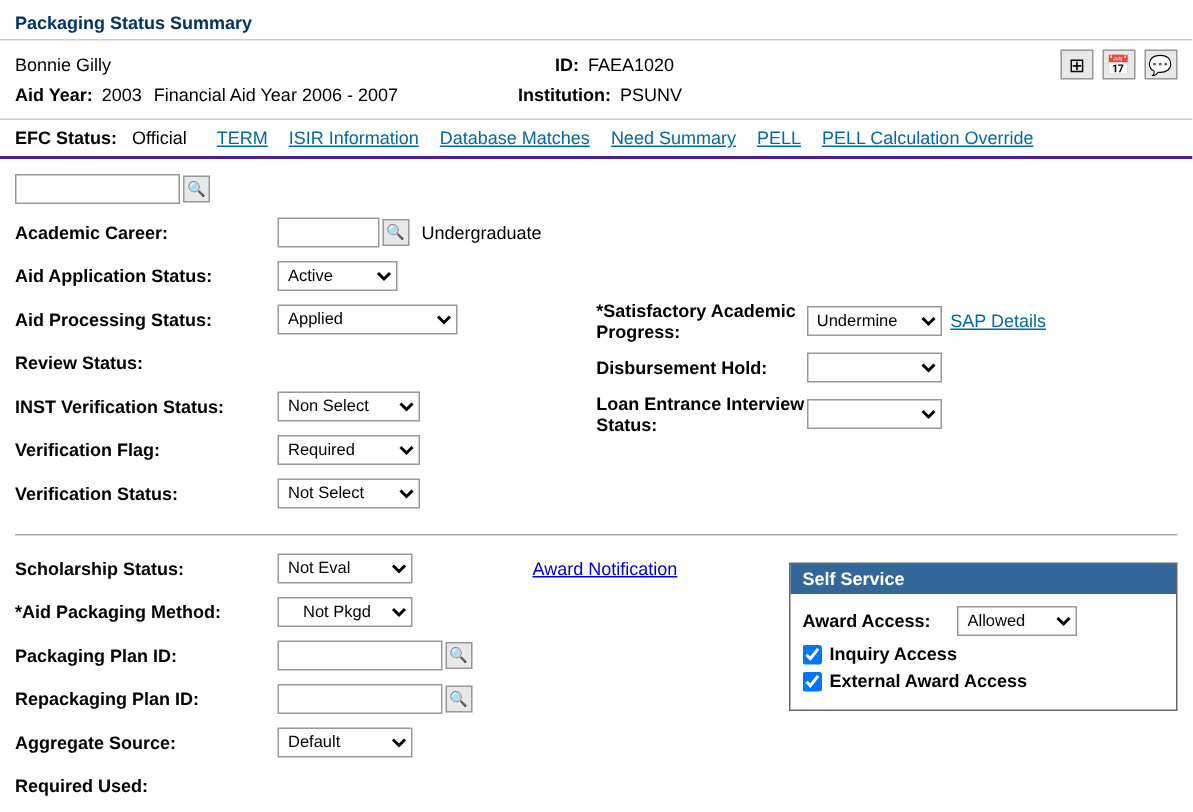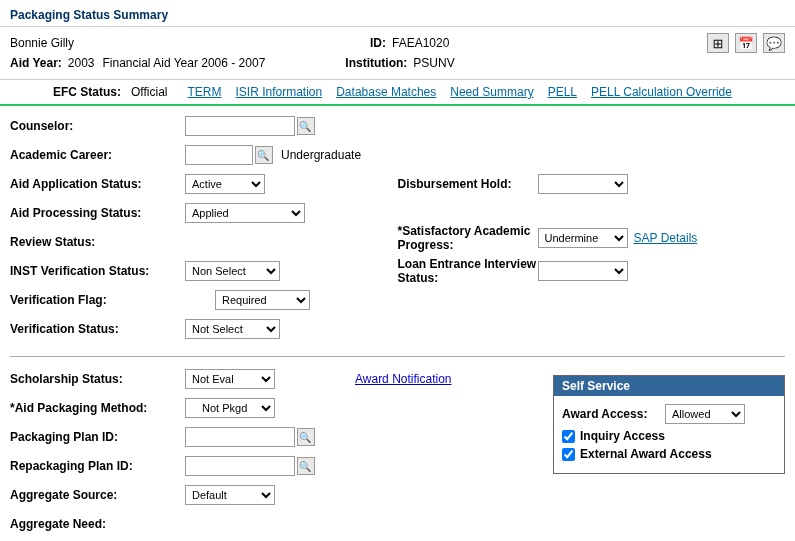--- a/index.html
+++ b/index.html
@@ -7,21 +7,21 @@
     
     .page-title { font-size: 12px; font-weight: bold; color: #003366; padding: 8px 10px 4px 10px; border-bottom: 1px solid #ccc; }
     
     .header-section { padding: 6px 10px; border-bottom: 1px solid #ccc; }
     .header-row { display: flex; align-items: center; margin-bottom: 3px; }
     .header-label { font-weight: bold; margin-right: 6px; }
     .header-value { margin-right: 20px; }
     .header-icons { display: flex; gap: 6px; margin-left: auto; }
     .header-icon { width: 22px; height: 20px; border: 1px solid #999; background: #e8e8e8; display: flex; align-items: center; justify-content: center; font-size: 13px; cursor: pointer; }
     
-    .nav-bar { padding: 5px 10px; display: flex; align-items: center; gap: 4px; border-bottom: 2px solid #22c55e; justify-content: center; }
+    .nav-bar { padding: 5px 10px; display: flex; align-items: center; gap: 4px; border-bottom: 2px solid #4c1d95; }
     .nav-value { margin-right: 16px; }
     .nav-link { color: #0369a1; text-decoration: underline; cursor: pointer; margin-right: 10px; font-size: 12px; }
     
     .main-content { padding: 8px 10px; }
     
     .form-section { border-bottom: 1px solid #aaa; padding-bottom: 10px; margin-bottom: 10px; }
     
     .form-row { display: flex; align-items: center; margin-bottom: 5px; min-height: 24px; }
     .form-label { font-weight: bold; width: 175px; flex-shrink: 0; }
     .form-label-sm { font-weight: bold; width: 140px; flex-shrink: 0; }
@@ -30,21 +30,21 @@
     input[type="text"] { height: 20px; border: 1px solid #999; font-size: 11px; padding: 1px 3px; }
     
     select { height: 20px; border: 1px solid #999; font-size: 11px; background: #fff; padding: 0 2px; }
     
     .search-btn { width: 18px; height: 18px; border: 1px solid #999; background: #e8e8e8; cursor: pointer; display: inline-flex; align-items: center; justify-content: center; margin-left: 2px; font-size: 10px; }
     
     .two-col { display: flex; gap: 0; width: 100%; }
     .col-left { flex: 1; }
     .col-right { flex: 1; }
     
-    .self-service-box { border: 1px solid #666; margin-top: 8px; float: right; width: 232px; }
+    .self-service-box { border: 1px solid #666; margin-top: 8px; float: right; width: 259px; }
     .self-service-title { background: #336699; color: #fff; font-weight: bold; padding: 3px 8px; font-size: 12px; }
     .self-service-body { padding: 8px; }
     .self-service-row { display: flex; align-items: center; margin-bottom: 5px; }
     .self-service-label { font-weight: bold; margin-right: 8px; width: 95px; }
     
     .checkbox-row { display: flex; align-items: center; margin-bottom: 4px; }
     .checkbox-row input { margin-right: 5px; }
     .checkbox-label { font-weight: bold; }
     
     .award-notif-link { color: #0000cc; text-decoration: underline; cursor: pointer; }
@@ -85,21 +85,20 @@
   <a class="nav-link">Need Summary</a>
   <a class="nav-link">PELL</a>
   <a class="nav-link">PELL Calculation Override</a>
 </div>
 
 <div class="main-content">
 
   <div class="form-section">
 
     <div class="form-row">
-      <span class="form-label">Counselor:</span>
       <div class="form-control">
         <input type="text" style="width: 110px;">
         <button class="search-btn">🔍</button>
       </div>
     </div>
 
     <div class="form-row">
       <span class="form-label">Academic Career:</span>
       <div class="form-control">
         <input type="text" style="width: 68px;">
@@ -135,52 +134,52 @@
         <div class="form-row">
           <span class="form-label">INST Verification Status:</span>
           <select style="width:95px;">
             <option>Non Select</option>
             <option>Selected</option>
           </select>
         </div>
 
         <div class="form-row">
           <span class="form-label">Verification Flag:</span>
-          <select style="width:95px;margin-left:30px;">
+          <select style="width:95px;">
             <option>Required</option>
             <option>Not Required</option>
           </select>
         </div>
 
         <div class="form-row">
           <span class="form-label">Verification Status:</span>
           <select style="width:95px;">
             <option>Not Select</option>
             <option>Selected</option>
           </select>
         </div>
 
       </div>
 
       <div class="col-right">
-
-        <div class="form-row">
-          <span class="form-label-sm">Disbursement Hold:</span>
-          <select style="width:90px;">
-            <option></option>
-          </select>
-        </div>
 
         <div class="form-row" style="margin-top:28px;">
           <span class="form-label-sm">*Satisfactory Academic Progress:</span>
           <select style="width:90px;">
             <option>Undermine</option>
             <option>Satisfactory</option>
           </select>
           <a class="nav-link" style="margin-left:6px;">SAP Details</a>
+        </div>
+
+        <div class="form-row">
+          <span class="form-label-sm">Disbursement Hold:</span>
+          <select style="width:90px;">
+            <option></option>
+          </select>
         </div>
 
         <div class="form-row">
           <span class="form-label-sm">Loan Entrance Interview Status:</span>
           <select style="width:90px;">
             <option></option>
           </select>
         </div>
 
 
@@ -247,18 +246,18 @@
 
     <div class="form-row">
       <span class="form-label">Aggregate Source:</span>
       <select style="width:90px;">
         <option>Default</option>
         <option>Manual</option>
       </select>
     </div>
 
     <div class="form-row">
-      <span class="form-label">Aggregate Need:</span>
+      <span class="form-label">Required Used:</span>
     </div>
 
   </div>
 
 </div>
 
 </body></html>

